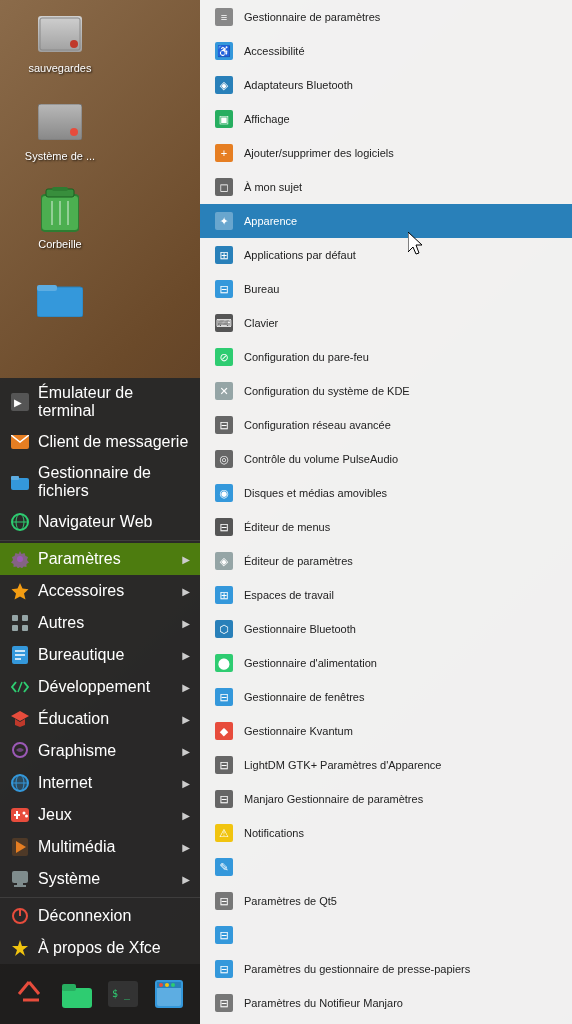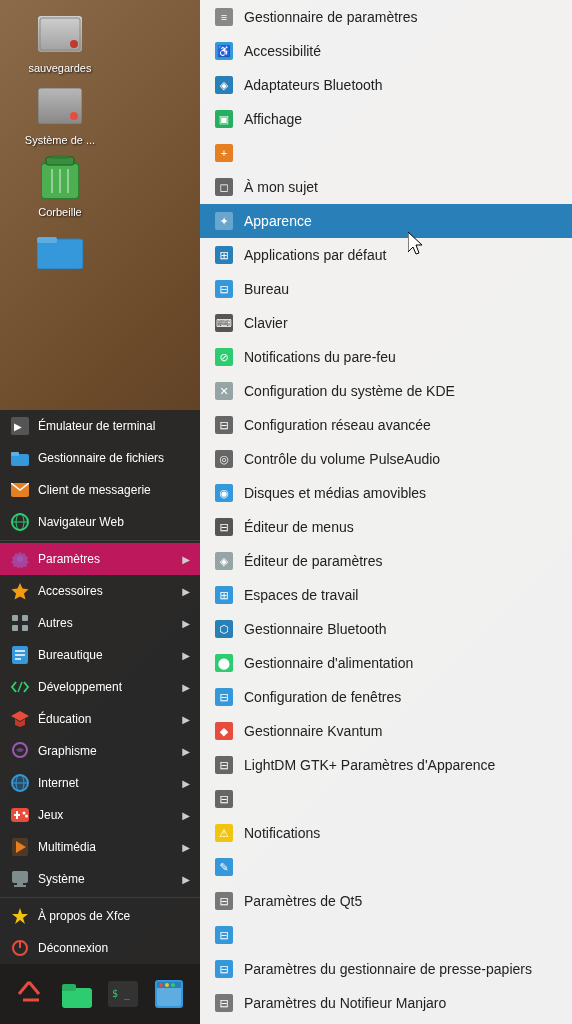--- a/index.html
+++ b/index.html
@@ -20,21 +20,21 @@
       position: relative;
     }
 
     
     .desktop-icons {
       position: absolute;
       top: 10px;
       left: 20px;
       display: flex;
       flex-direction: column;
-      gap: 8px;
+      gap: 24px;
     }
 
     .desktop-icon {
       display: flex;
       flex-direction: column;
       align-items: center;
       width: 80px;
       cursor: pointer;
     }
 
@@ -93,36 +93,36 @@
     .sidebar-item {
       display: flex;
       align-items: center;
       padding: 6px 10px;
       cursor: pointer;
       position: relative;
       min-height: 30px;
     }
 
     .sidebar-item:hover, .sidebar-item.active {
-      background: #be185d;
+      background: #4d7c0f;
     }
 
     .sidebar-item .item-icon {
       width: 20px;
       height: 20px;
       margin-right: 8px;
       display: flex;
       align-items: center;
       justify-content: center;
       flex-shrink: 0;
     }
 
     .sidebar-item .item-label {
       flex: 1;
-      font-size: 12px;
+      font-size: 16px;
     }
 
     .sidebar-item .arrow {
       font-size: 10px;
       color: #ccc;
     }
 
     .sidebar-divider {
       height: 1px;
       background: rgba(255,255,255,0.1);
@@ -161,21 +161,21 @@
       height: 20px;
       margin-right: 10px;
       display: flex;
       align-items: center;
       justify-content: center;
       flex-shrink: 0;
       font-size: 14px;
     }
 
     .submenu-item .s-label {
-      font-size: 14px;
+      font-size: 11px;
     }
 
     
     .submenu-panel::-webkit-scrollbar {
       width: 8px;
     }
     .submenu-panel::-webkit-scrollbar-track {
       background: #f0f0f0;
     }
     .submenu-panel::-webkit-scrollbar-thumb {
@@ -266,36 +266,36 @@
         <svg width="18" height="18" viewBox="0 0 18 18">
             <rect width="18" height="18" rx="2" fill="#555"></rect>
             <text x="3" y="13" font-size="10" fill="white">▶</text>
           </svg>
       </div>
       <span class="item-label">Émulateur de terminal</span>
     </div>
 
     <div class="sidebar-item">
       <div class="item-icon">
+        <svg width="18" height="14" viewBox="0 0 18 14">
+            <rect width="18" height="14" rx="2" fill="#e67e22"></rect>
+            <polyline points="0,0 9,7 18,0" fill="none" stroke="white" stroke-width="1.5"></polyline>
+          </svg>
+      </div>
+      <span class="item-label">Client de messagerie</span>
+    </div>
+
+    <div class="sidebar-item">
+      <div class="item-icon">
         <svg width="18" height="16" viewBox="0 0 18 16">
             <rect x="0" y="4" width="18" height="12" rx="2" fill="#3498db"></rect>
             <rect x="0" y="2" width="8" height="4" rx="1" fill="#5dade2"></rect>
           </svg>
       </div>
       <span class="item-label">Gestionnaire de fichiers</span>
-    </div>
-
-    <div class="sidebar-item">
-      <div class="item-icon">
-        <svg width="18" height="14" viewBox="0 0 18 14">
-            <rect width="18" height="14" rx="2" fill="#e67e22"></rect>
-            <polyline points="0,0 9,7 18,0" fill="none" stroke="white" stroke-width="1.5"></polyline>
-          </svg>
-      </div>
-      <span class="item-label">Client de messagerie</span>
     </div>
 
     <div class="sidebar-item">
       <div class="item-icon">
         <svg width="18" height="18" viewBox="0 0 18 18">
             <circle cx="9" cy="9" r="8" fill="none" stroke="#2ecc71" stroke-width="2"></circle>
             <ellipse cx="9" cy="9" rx="4" ry="8" fill="none" stroke="#2ecc71" stroke-width="1"></ellipse>
             <line x1="1" y1="9" x2="17" y2="9" stroke="#2ecc71" stroke-width="1"></line>
           </svg>
       </div>
@@ -433,35 +433,35 @@
       </div>
       <span class="item-label">Système</span>
       <span class="arrow">▶</span>
     </div>
 
     <div class="sidebar-divider"></div>
 
     <div class="sidebar-item">
       <div class="item-icon">
         <svg width="18" height="18" viewBox="0 0 18 18">
-            <polygon points="9,1 11,7 17,7 12,11 14,17 9,13 4,17 6,11 1,7 7,7" fill="#f1c40f"></polygon>
-          </svg>
-      </div>
-      <span class="item-label">À propos de Xfce</span>
-    </div>
-
-    <div class="sidebar-item">
-      <div class="item-icon">
-        <svg width="18" height="18" viewBox="0 0 18 18">
             <circle cx="9" cy="9" r="7" fill="none" stroke="#e74c3c" stroke-width="2"></circle>
             <line x1="9" y1="2" x2="9" y2="9" stroke="#e74c3c" stroke-width="2"></line>
           </svg>
       </div>
       <span class="item-label">Déconnexion</span>
     </div>
+
+    <div class="sidebar-item">
+      <div class="item-icon">
+        <svg width="18" height="18" viewBox="0 0 18 18">
+            <polygon points="9,1 11,7 17,7 12,11 14,17 9,13 4,17 6,11 1,7 7,7" fill="#f1c40f"></polygon>
+          </svg>
+      </div>
+      <span class="item-label">À propos de Xfce</span>
+    </div>
   </div>
 
   <div class="submenu-panel">
 
     <div id="submenu-container">
         <div class="submenu-item">
     <div class="s-icon">
       <svg width="18" height="18" viewBox="0 0 18 18">
         <rect width="18" height="18" rx="2" fill="#888"></rect>
         <text x="9" y="13" font-size="11" fill="white" text-anchor="middle">≡</text>
@@ -496,20 +496,21 @@
     </div>
     <span class="s-label">Affichage</span>
   </div>
         <div class="submenu-item">
     <div class="s-icon">
       <svg width="18" height="18" viewBox="0 0 18 18">
         <rect width="18" height="18" rx="2" fill="#e67e22"></rect>
         <text x="9" y="13" font-size="11" fill="white" text-anchor="middle">+</text>
       </svg>
     </div>
+    <span class="s-label">Ajouter/supprimer des logiciels</span>
   </div>
         <div class="submenu-item">
     <div class="s-icon">
       <svg width="18" height="18" viewBox="0 0 18 18">
         <rect width="18" height="18" rx="2" fill="#666"></rect>
         <text x="9" y="13" font-size="11" fill="white" text-anchor="middle">◻</text>
       </svg>
     </div>
     <span class="s-label">À mon sujet</span>
   </div>
@@ -549,21 +550,21 @@
     </div>
     <span class="s-label">Clavier</span>
   </div>
         <div class="submenu-item">
     <div class="s-icon">
       <svg width="18" height="18" viewBox="0 0 18 18">
         <rect width="18" height="18" rx="2" fill="#2ecc71"></rect>
         <text x="9" y="13" font-size="11" fill="white" text-anchor="middle">⊘</text>
       </svg>
     </div>
-    <span class="s-label">Notifications du pare-feu</span>
+    <span class="s-label">Configuration du pare-feu</span>
   </div>
         <div class="submenu-item">
     <div class="s-icon">
       <svg width="18" height="18" viewBox="0 0 18 18">
         <rect width="18" height="18" rx="2" fill="#95a5a6"></rect>
         <text x="9" y="13" font-size="11" fill="white" text-anchor="middle">✕</text>
       </svg>
     </div>
     <span class="s-label">Configuration du système de KDE</span>
   </div>
@@ -639,21 +640,21 @@
     </div>
     <span class="s-label">Gestionnaire d'alimentation</span>
   </div>
         <div class="submenu-item">
     <div class="s-icon">
       <svg width="18" height="18" viewBox="0 0 18 18">
         <rect width="18" height="18" rx="2" fill="#3498db"></rect>
         <text x="9" y="13" font-size="11" fill="white" text-anchor="middle">⊟</text>
       </svg>
     </div>
-    <span class="s-label">Configuration de fenêtres</span>
+    <span class="s-label">Gestionnaire de fenêtres</span>
   </div>
         <div class="submenu-item">
     <div class="s-icon">
       <svg width="18" height="18" viewBox="0 0 18 18">
         <rect width="18" height="18" rx="2" fill="#e74c3c"></rect>
         <text x="9" y="13" font-size="11" fill="white" text-anchor="middle">◆</text>
       </svg>
     </div>
     <span class="s-label">Gestionnaire Kvantum</span>
   </div>
@@ -666,20 +667,21 @@
     </div>
     <span class="s-label">LightDM GTK+ Paramètres d'Apparence</span>
   </div>
         <div class="submenu-item">
     <div class="s-icon">
       <svg width="18" height="18" viewBox="0 0 18 18">
         <rect width="18" height="18" rx="2" fill="#666"></rect>
         <text x="9" y="13" font-size="11" fill="white" text-anchor="middle">⊟</text>
       </svg>
     </div>
+    <span class="s-label">Manjaro Gestionnaire de paramètres</span>
   </div>
         <div class="submenu-item">
     <div class="s-icon">
       <svg width="18" height="18" viewBox="0 0 18 18">
         <rect width="18" height="18" rx="2" fill="#f1c40f"></rect>
         <text x="9" y="13" font-size="11" fill="white" text-anchor="middle">⚠</text>
       </svg>
     </div>
     <span class="s-label">Notifications</span>
   </div>

